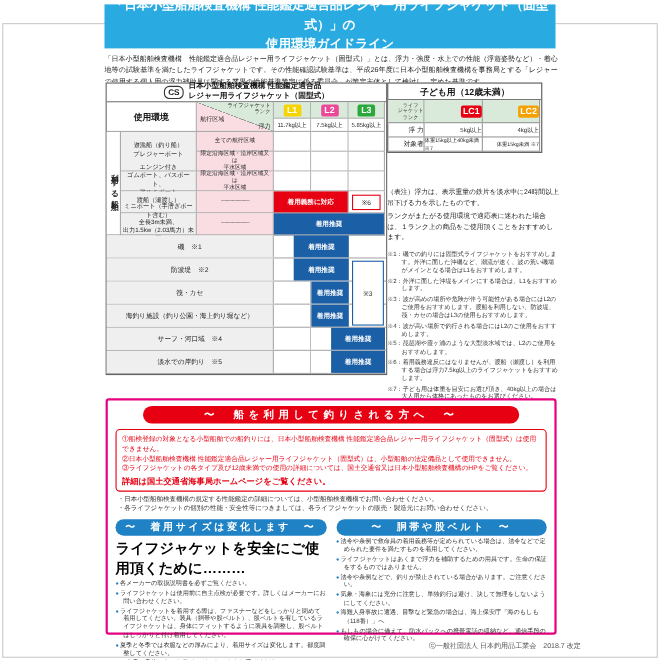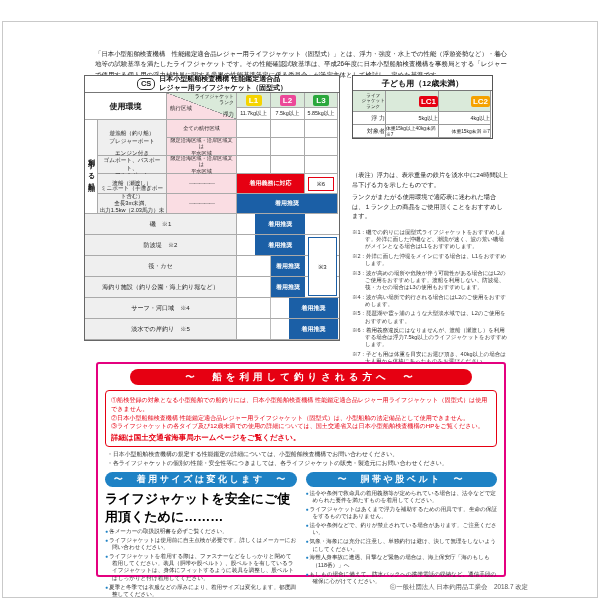--- a/index.html
+++ b/index.html
@@ -9,21 +9,21 @@
   .pre { white-space:pre-line; }
 
   
   .banner { position:absolute; left:95px; top:4px; width:410px; height:40px; background:#29abe2;
             color:#fff; font-weight:bold; font-size:11.5px; line-height:1.55; display:flex;
             flex-direction:column; align-items:center; justify-content:center; text-align:center; z-index:3; }
   .intro { position:absolute; left:95px; top:49px; width:412px; font-size:6.4px; line-height:1.6;
            color:#222; text-align:justify; }
 
   
-  .main-table { position:absolute; left:84px; top:75px; width:256px; border:1.5px solid #666; background:#fff; }
+  .main-table { position:absolute; left:96px; top:75px; width:256px; border:1.5px solid #666; background:#fff; }
   .mt-title { height:17px; display:flex; align-items:center; justify-content:center; gap:4px; border-bottom:1px solid #777; }
   .cs-badge { border:1.2px solid #333; border-radius:5px; font-size:7.5px; font-weight:bold; padding:0 3px; line-height:1.3; color:#222; }
   .mt-title-text { font-size:7px; font-weight:bold; line-height:1.25; color:#111; }
   .mt-header { display:grid; grid-template-columns:82px 70px 34px 34px 33px; grid-template-rows:15px 12px; }
   .mt-header > div { border-right:1px solid #aaa; border-bottom:1px solid #aaa; }
   .env-cell { grid-area:1/1/3/2; display:flex; align-items:center; justify-content:center; font-size:8px; font-weight:bold; color:#111; }
   .diag-cell { grid-area:1/2/3/3; position:relative;
                background:linear-gradient(to top right,#fadde3 49.3%,#999 49.3% 50.7%,#daeada 50.7%); }
   .diag-rank { position:absolute; top:1px; right:2px; font-size:4.8px; text-align:right; line-height:1.25; color:#222; }
   .diag-area { position:absolute; bottom:7px; left:3px; font-size:5.5px; color:#222; }
@@ -102,20 +102,24 @@
   .bullets li::before { content:"●"; color:#1e82c5; font-size:5px; margin-right:1px; }
 
   .footer { position:absolute; top:583px; right:72px; font-size:6.4px; color:#555; }
 </style>
 </head>
 <body>
 
 <div class="page">
   <div class="frame"></div>
 
+  <div class="banner">
+    <div>「日本小型船舶検査機構 性能鑑定適合品レジャー用ライフジャケット（固型式）」の</div>
+    <div>使用環境ガイドライン</div>
+  </div>
 
   <div class="intro">「日本小型船舶検査機構　性能鑑定適合品レジャー用ライフジャケット（固型式）」とは、浮力・強度・水上での性能（浮遊姿勢など）・着心地等の試験基準を満たしたライフジャケットです。その性能確認試験基準は、平成26年度に日本小型船舶検査機構を事務局とする「レジャーで使用する個人用の浮力補助具に関する業界の性能基準策定に係る委員会」が策定主体として検討し、定めた基準です。</div>
 
   <div class="main-table">
     <div class="mt-title">
       <span class="cs-badge">CS</span>
       <span class="mt-title-text">
         <span>日本小型船舶検査機構 性能鑑定適合品</span><br>
         <span>レジャー用ライフジャケット（固型式）</span>
       </span>

